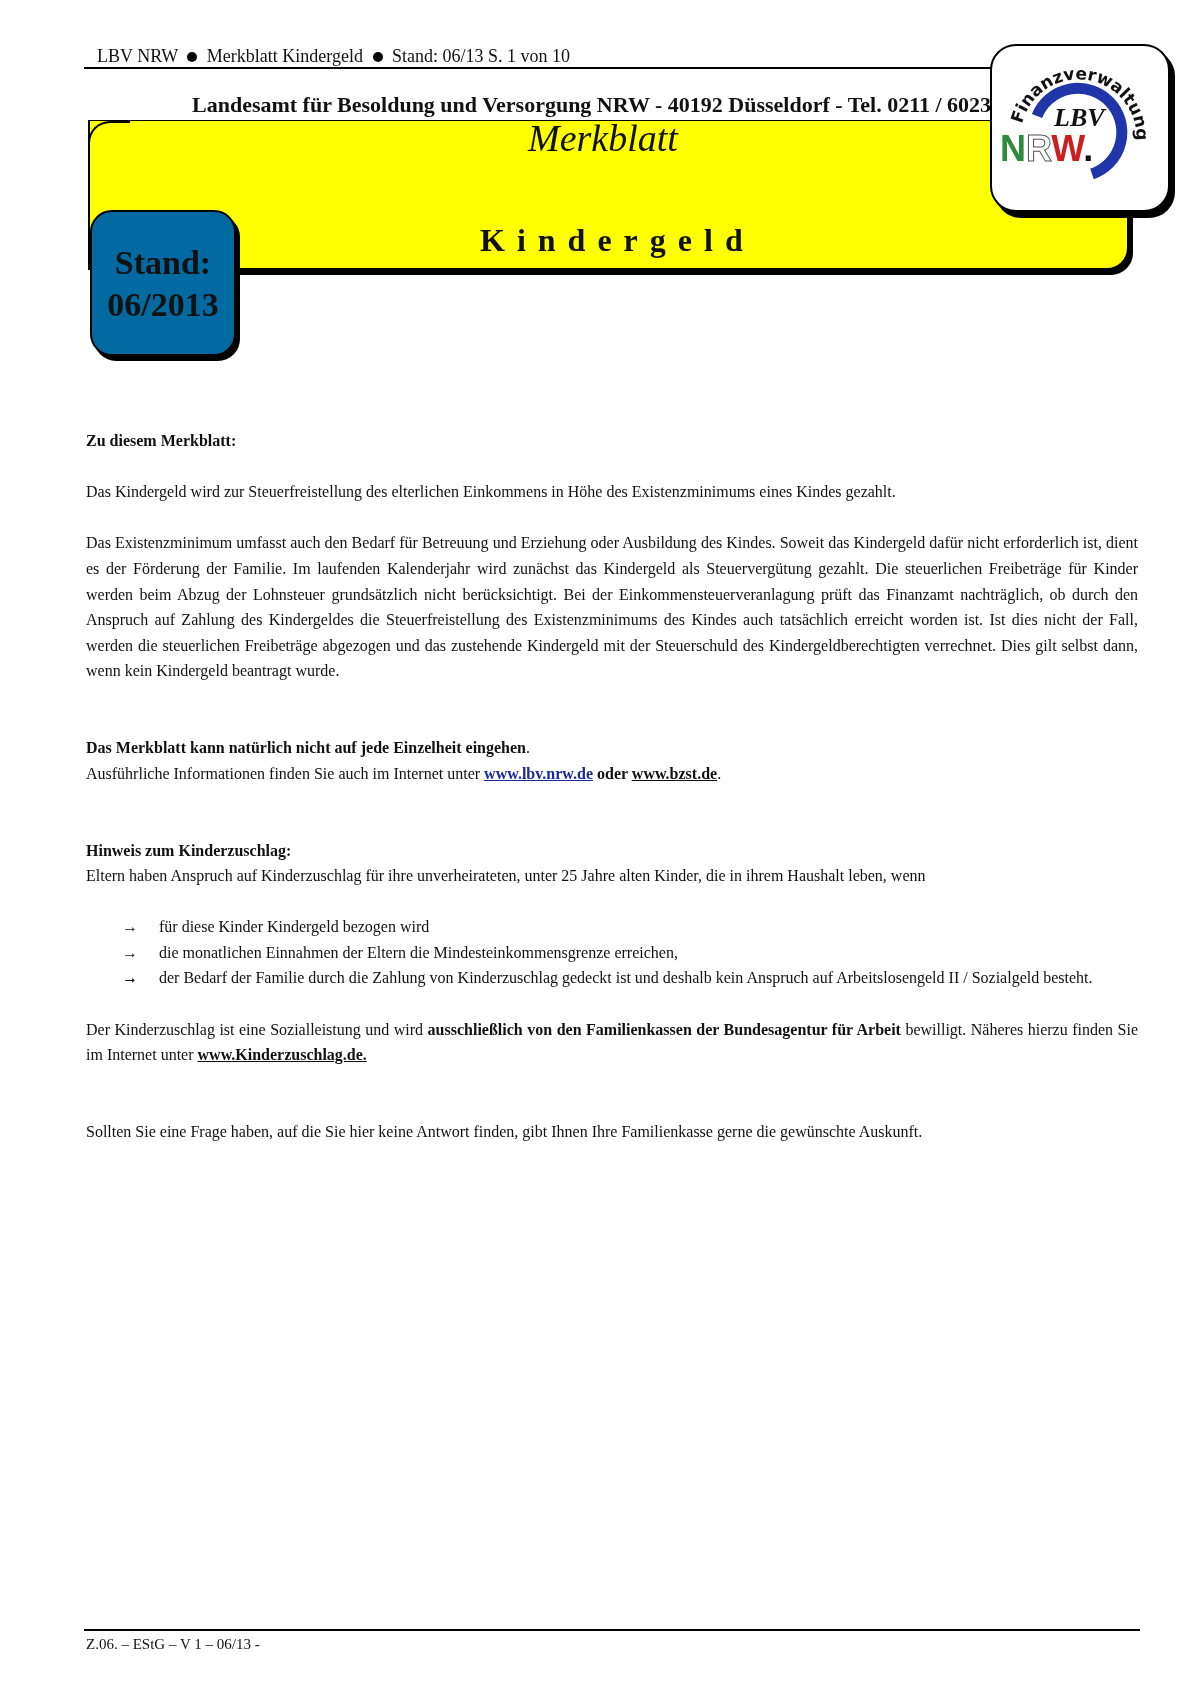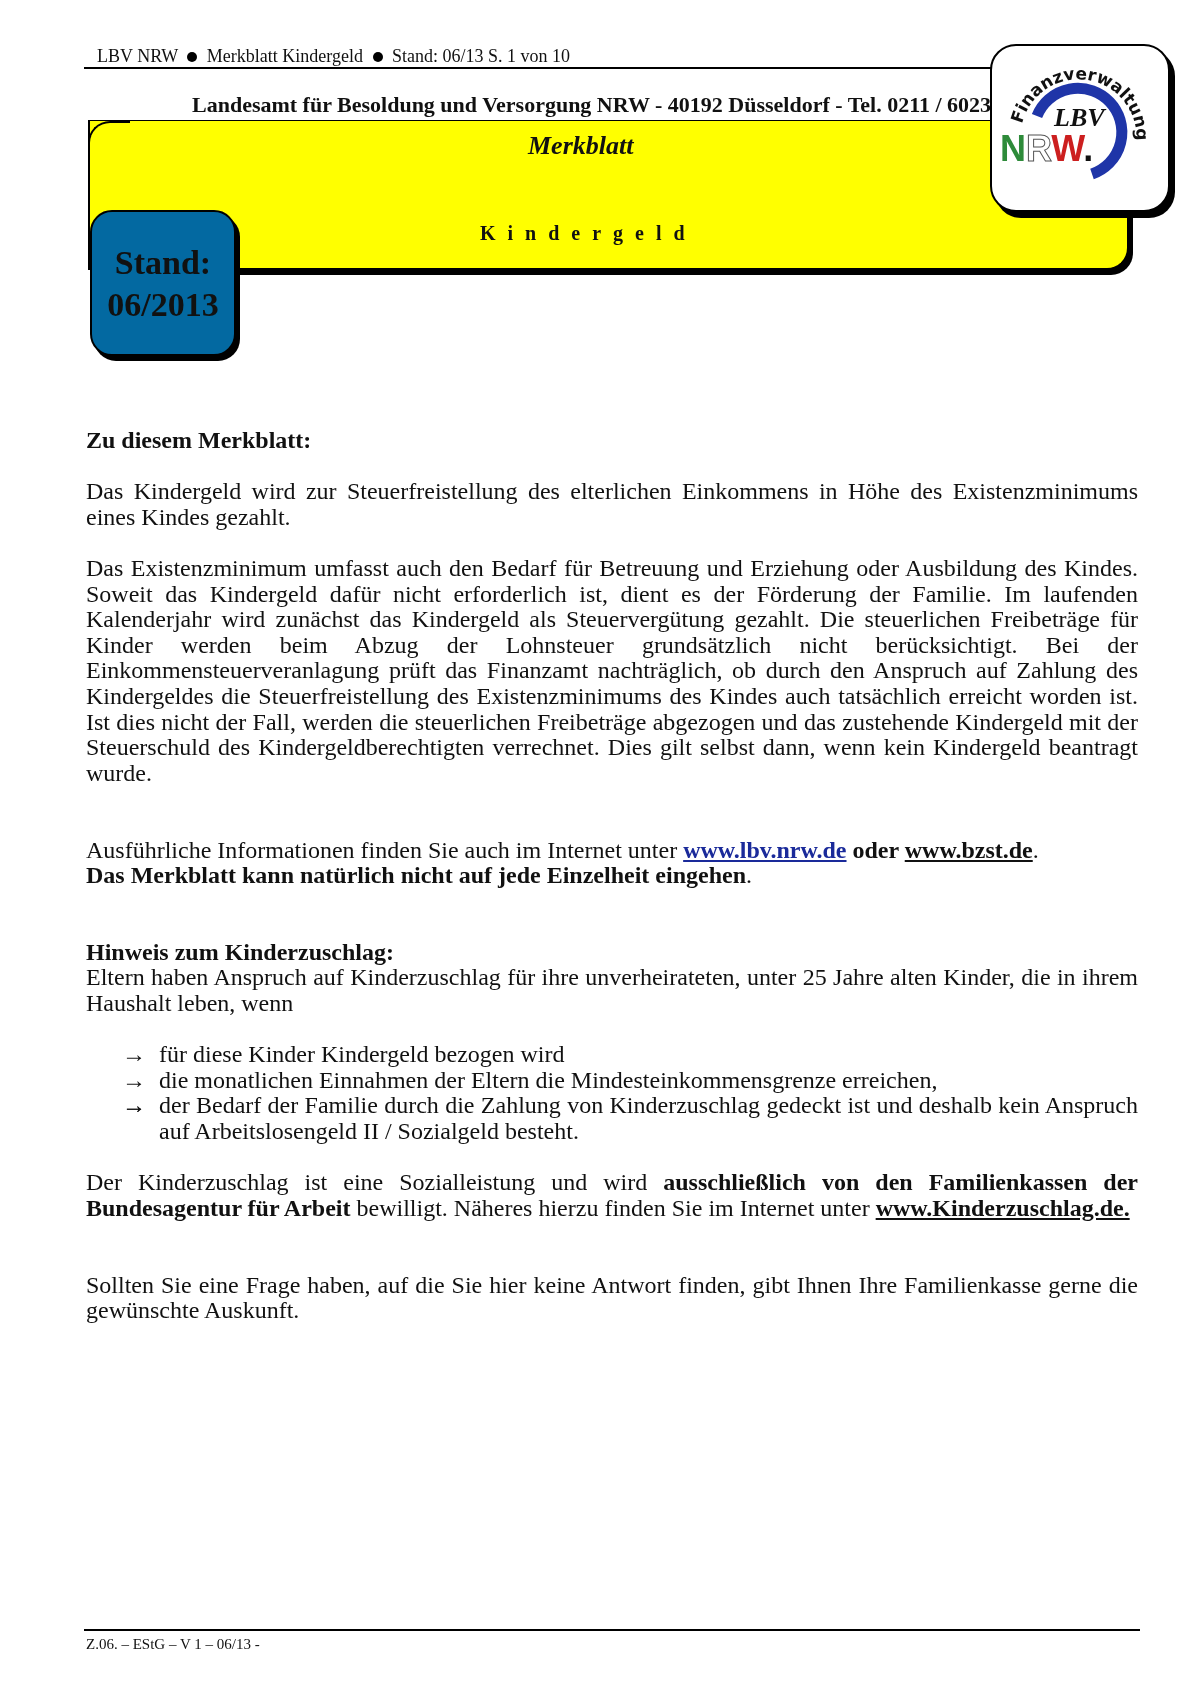--- a/index.html
+++ b/index.html
@@ -13,34 +13,34 @@
 
   .org-line { position: absolute; left: 192px; top: 92px; font-size: 22px; font-weight: bold; white-space: nowrap; }
   .org-rule { position: absolute; left: 88px; top: 120px; width: 912px; height: 2px; background: #000; }
 
   .banner { position: absolute; left: 88px; top: 121px; width: 1037px; height: 147px;
             background: #ffff00; border: 2px solid #000; border-top: none;
             border-radius: 0 0 22px 0; box-shadow: 4px 5px 0 #000; }
   .banner-leftcap { position: absolute; left: 88px; top: 121px; width: 40px; height: 60px;
                     background: #ffff00; border-left: 2px solid #000; border-top: 2px solid #000;
                     border-radius: 22px 0 0 0; }
-  .banner-title { position: absolute; left: 528px; top: 131px; font-size: 26px; font-weight: bold;
+  .banner-title { position: absolute; left: 528px; top: 116px; font-size: 38px; font-weight: normal;
                   font-style: italic; }
-  .banner-subtitle { position: absolute; left: 480px; top: 222px; font-size: 20px; font-weight: bold;
+  .banner-subtitle { position: absolute; left: 480px; top: 222px; font-size: 32px; font-weight: bold;
                      letter-spacing: 12px; }
 
   .stand-box { position: absolute; left: 90px; top: 210px; width: 142px; height: 142px; background: #0369a1;
                border: 2px solid #000; border-radius: 22px; box-shadow: 4px 5px 0 #000;
                text-align: center; font-weight: bold; font-size: 34px; line-height: 42px; }
   .stand-box .l1 { margin-top: 30px; }
 
   .logo-box { position: absolute; left: 990px; top: 44px; width: 176px; height: 164px; background: #fff;
               border: 2px solid #000; border-radius: 26px; box-shadow: 5px 6px 0 #000; }
 
-  .content { position: absolute; left: 86px; top: 428px; width: 1052px; font-size: 24px; line-height: 25.6px; }
+  .content { position: absolute; left: 86px; top: 428px; width: 1052px; font-size: 16px; line-height: 25.6px; }
   .content p { margin: 0; text-align: justify; }
   .content .gap { height: 25.6px; }
   .content .h { font-weight: bold; }
   .link { font-weight: bold; text-decoration: underline; color: #111; }
   .link.blue { color: #1a2a9a; }
   .bullets { margin: 0; padding: 0; list-style: none; }
   .bullets li { position: relative; padding-left: 73px; text-align: justify; }
   .bullets li .arrow { position: absolute; left: 36px; top: 0; }
 
   .footer-rule { position: absolute; left: 84px; top: 1629px; width: 1056px; height: 2px; background: #000; }
@@ -89,24 +89,24 @@
 
 <div class="content">
   <p class="h">Zu diesem Merkblatt:</p>
   <div class="gap"></div>
   <p>Das Kindergeld wird zur Steuerfreistellung des elterlichen Einkommens in Höhe des Existenzminimums eines Kindes gezahlt.</p>
   <div class="gap"></div>
   <p>Das Existenzminimum umfasst auch den Bedarf für Betreuung und Erziehung oder Ausbildung des Kindes. Soweit das Kindergeld dafür nicht erforderlich ist, dient es der Förderung der Familie. Im laufenden Kalenderjahr wird zunächst das Kindergeld als Steuervergütung gezahlt. Die steuerlichen Freibeträge für Kinder werden beim Abzug der Lohnsteuer grundsätzlich nicht berücksichtigt. Bei der Einkommensteuerveranlagung prüft das Finanzamt nachträglich, ob durch den Anspruch auf Zahlung des Kindergeldes die Steuerfreistellung des Existenzminimums des Kindes auch tatsächlich erreicht worden ist. Ist dies nicht der Fall, werden die steuerlichen Freibeträge abgezogen und das zustehende Kindergeld mit der Steuerschuld des Kindergeldberechtigten verrechnet. Dies gilt selbst dann, wenn kein Kindergeld beantragt wurde.</p>
   <div class="gap"></div>
   <div class="gap"></div>
   <p>
-    <span>Ausführliche  Informationen finden Sie auch im Internet unter </span><a class="link blue">www.lbv.nrw.de</a><span class="h"> oder </span><a class="link">www.bzst.de</a><span>.</span>
+    <span class="h">Das Merkblatt kann natürlich nicht auf jede Einzelheit eingehen</span><span>.</span>
   </p>
   <p>
-    <span class="h">Das Merkblatt kann natürlich nicht auf jede Einzelheit eingehen</span><span>.</span>
+    <span>Ausführliche  Informationen finden Sie auch im Internet unter </span><a class="link blue">www.lbv.nrw.de</a><span class="h"> oder </span><a class="link">www.bzst.de</a><span>.</span>
   </p>
   <div class="gap"></div>
   <div class="gap"></div>
   <p class="h">Hinweis zum Kinderzuschlag:</p>
   <p>Eltern haben Anspruch auf Kinderzuschlag für ihre unverheirateten, unter 25 Jahre alten Kinder, die in ihrem Haushalt leben, wenn</p>
   <div class="gap"></div>
   <ul class="bullets">
     <li><span class="arrow">→</span><span>für diese Kinder Kindergeld bezogen wird</span></li>
     <li><span class="arrow">→</span><span>die monatlichen Einnahmen der Eltern die Mindesteinkommensgrenze erreichen,</span></li>
     <li><span class="arrow">→</span></li>

